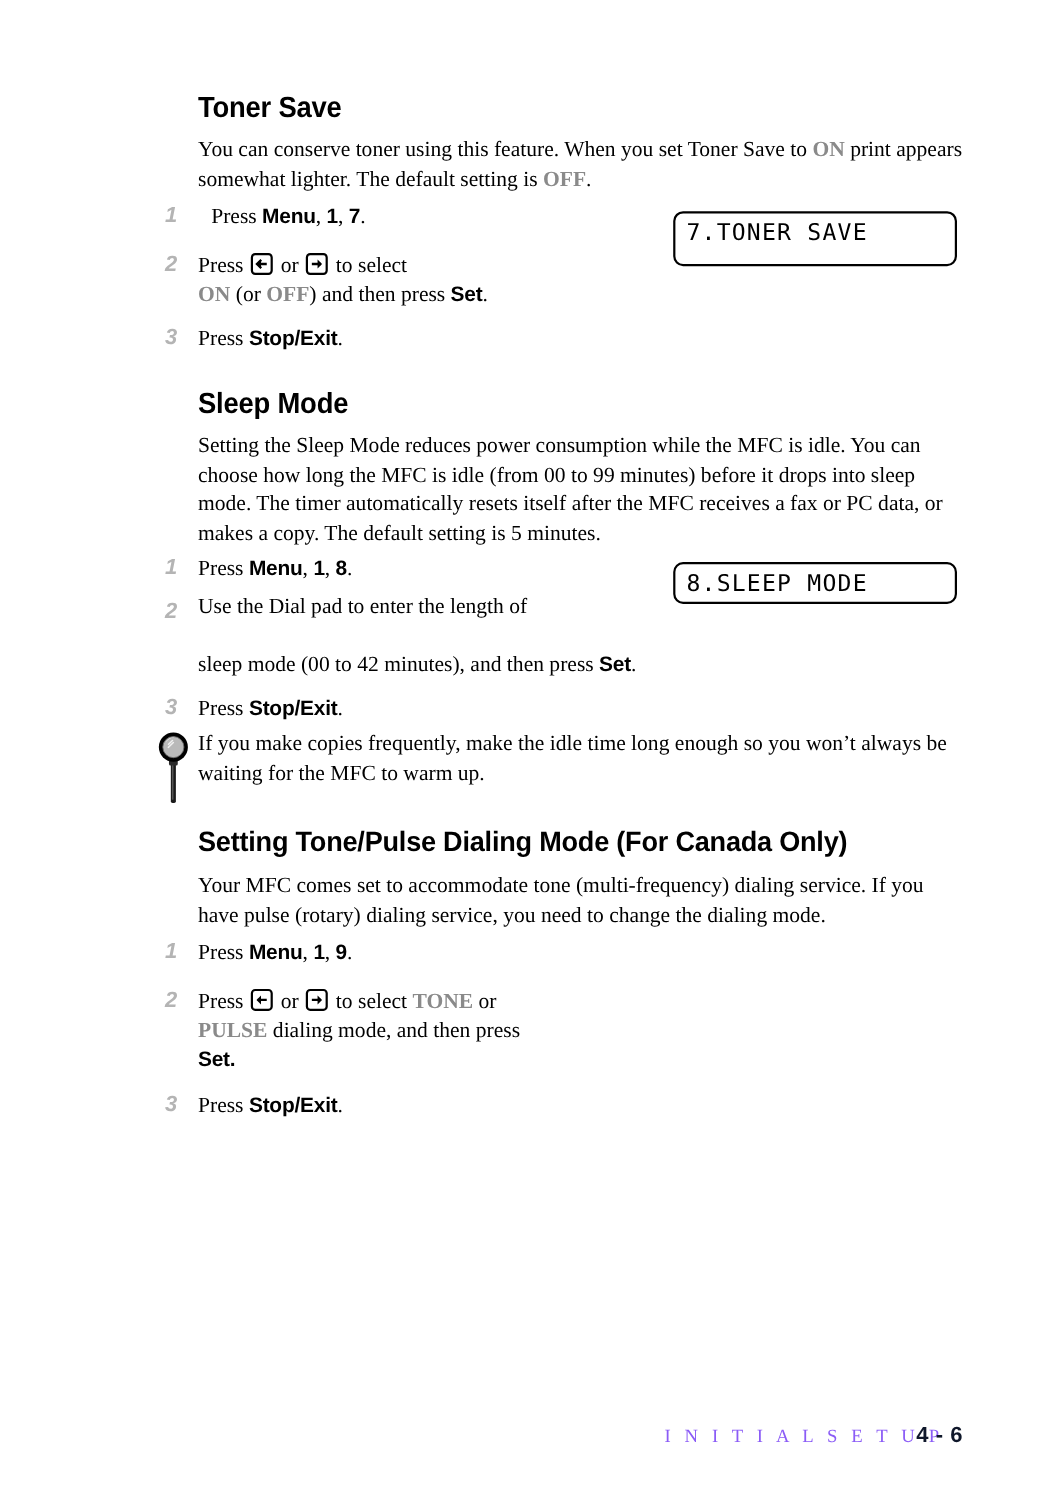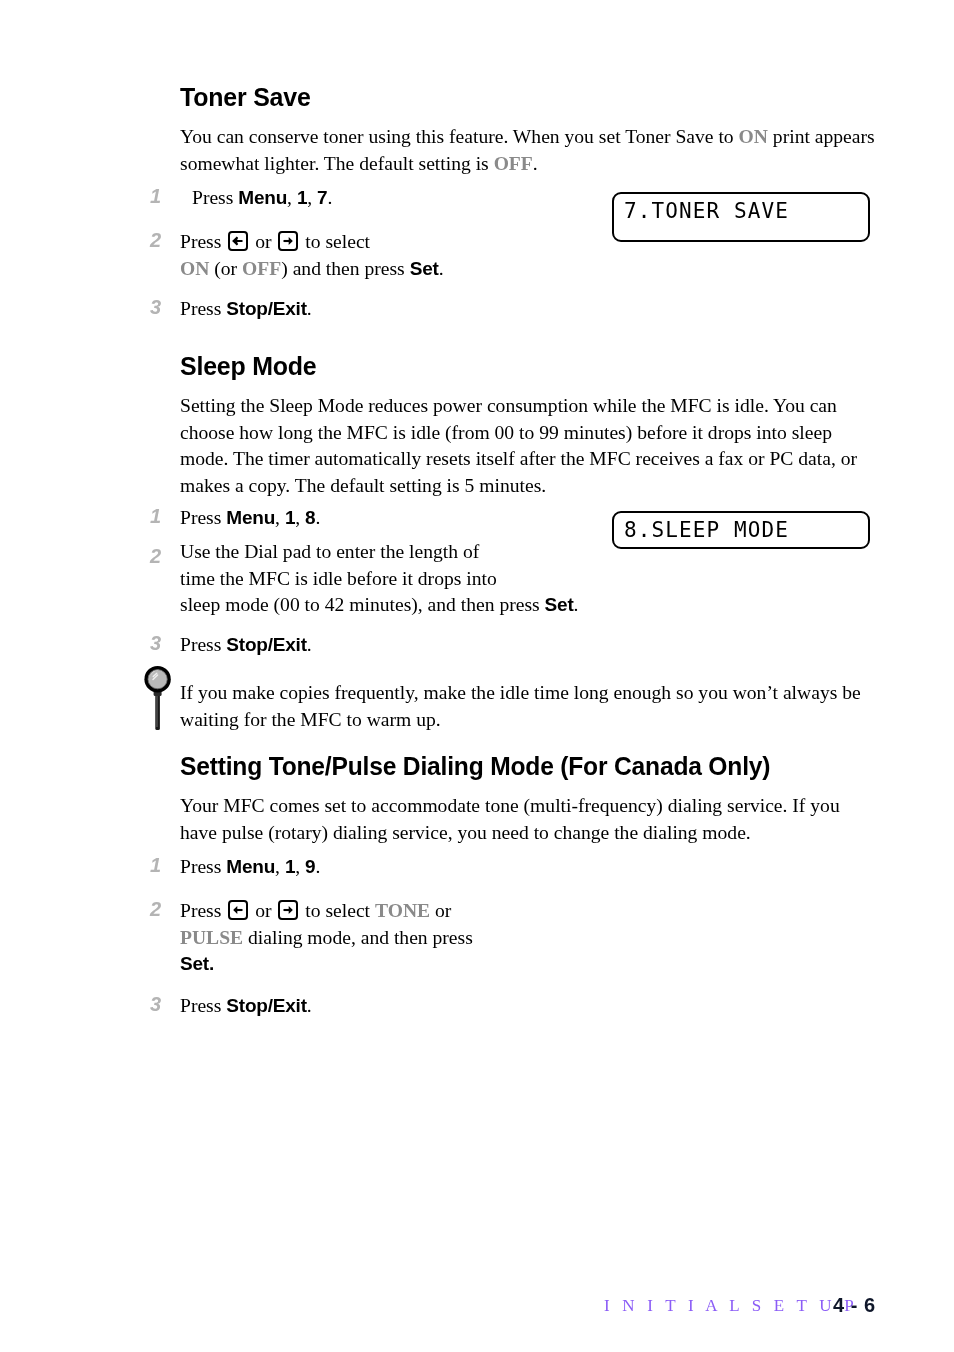--- a/index.html
+++ b/index.html
@@ -131,21 +131,20 @@
   }
   .note-text {
     position: absolute;
     left: 180px;
     top: 663px;
     width: 700px;
     font-family: "Liberation Serif", serif;
     font-size: 19.6px;
     line-height: 27px;
     color: #000;
-    margin-top: 16px;
   }
 
   
   .footer-label {
     position: absolute;
     left: 604px;
     top: 1296px;
     font-family: "Liberation Serif", serif;
     font-size: 17px;
     letter-spacing: 4.2px;
@@ -206,21 +205,21 @@
   <div class="para" style="top:393px; width:695px;">Setting the Sleep Mode reduces power consumption while the MFC is idle.  You can choose how long the MFC is idle (from 00 to 99 minutes) before it drops into sleep mode.  The timer automatically resets itself after the MFC receives a fax or PC data, or makes a copy. The default setting is 5 minutes.</div>
 
   <div class="step-num" style="top:506px;">1</div>
   <div class="step-body" style="top:505px;">
     <span>Press </span><b class="sans">Menu</b><span>, </span><b class="sans">1</b><span>, </span><b class="sans">8</b><span>.</span>
   </div>
 
   <div class="step-num" style="top:546px;">2</div>
   <div class="step-body" style="top:539px;">
     <span>Use the Dial pad to enter the length of</span><br>
-    <span>time the MFC is idle before it drops into</span><br>
+    <br>
     <span>sleep mode (00 to 42 minutes), and then press </span><b class="sans">Set</b><span>.</span>
   </div>
 
   <div class="step-num" style="top:633px;">3</div>
   <div class="step-body" style="top:632px;">
     <span>Press </span><b class="sans">Stop/Exit</b><span>.</span>
   </div>
 
   <div class="lcd" style="left:612px; top:511px; width:258px; height:38px;">
     <div class="lcd-text">8.SLEEP MODE</div>

